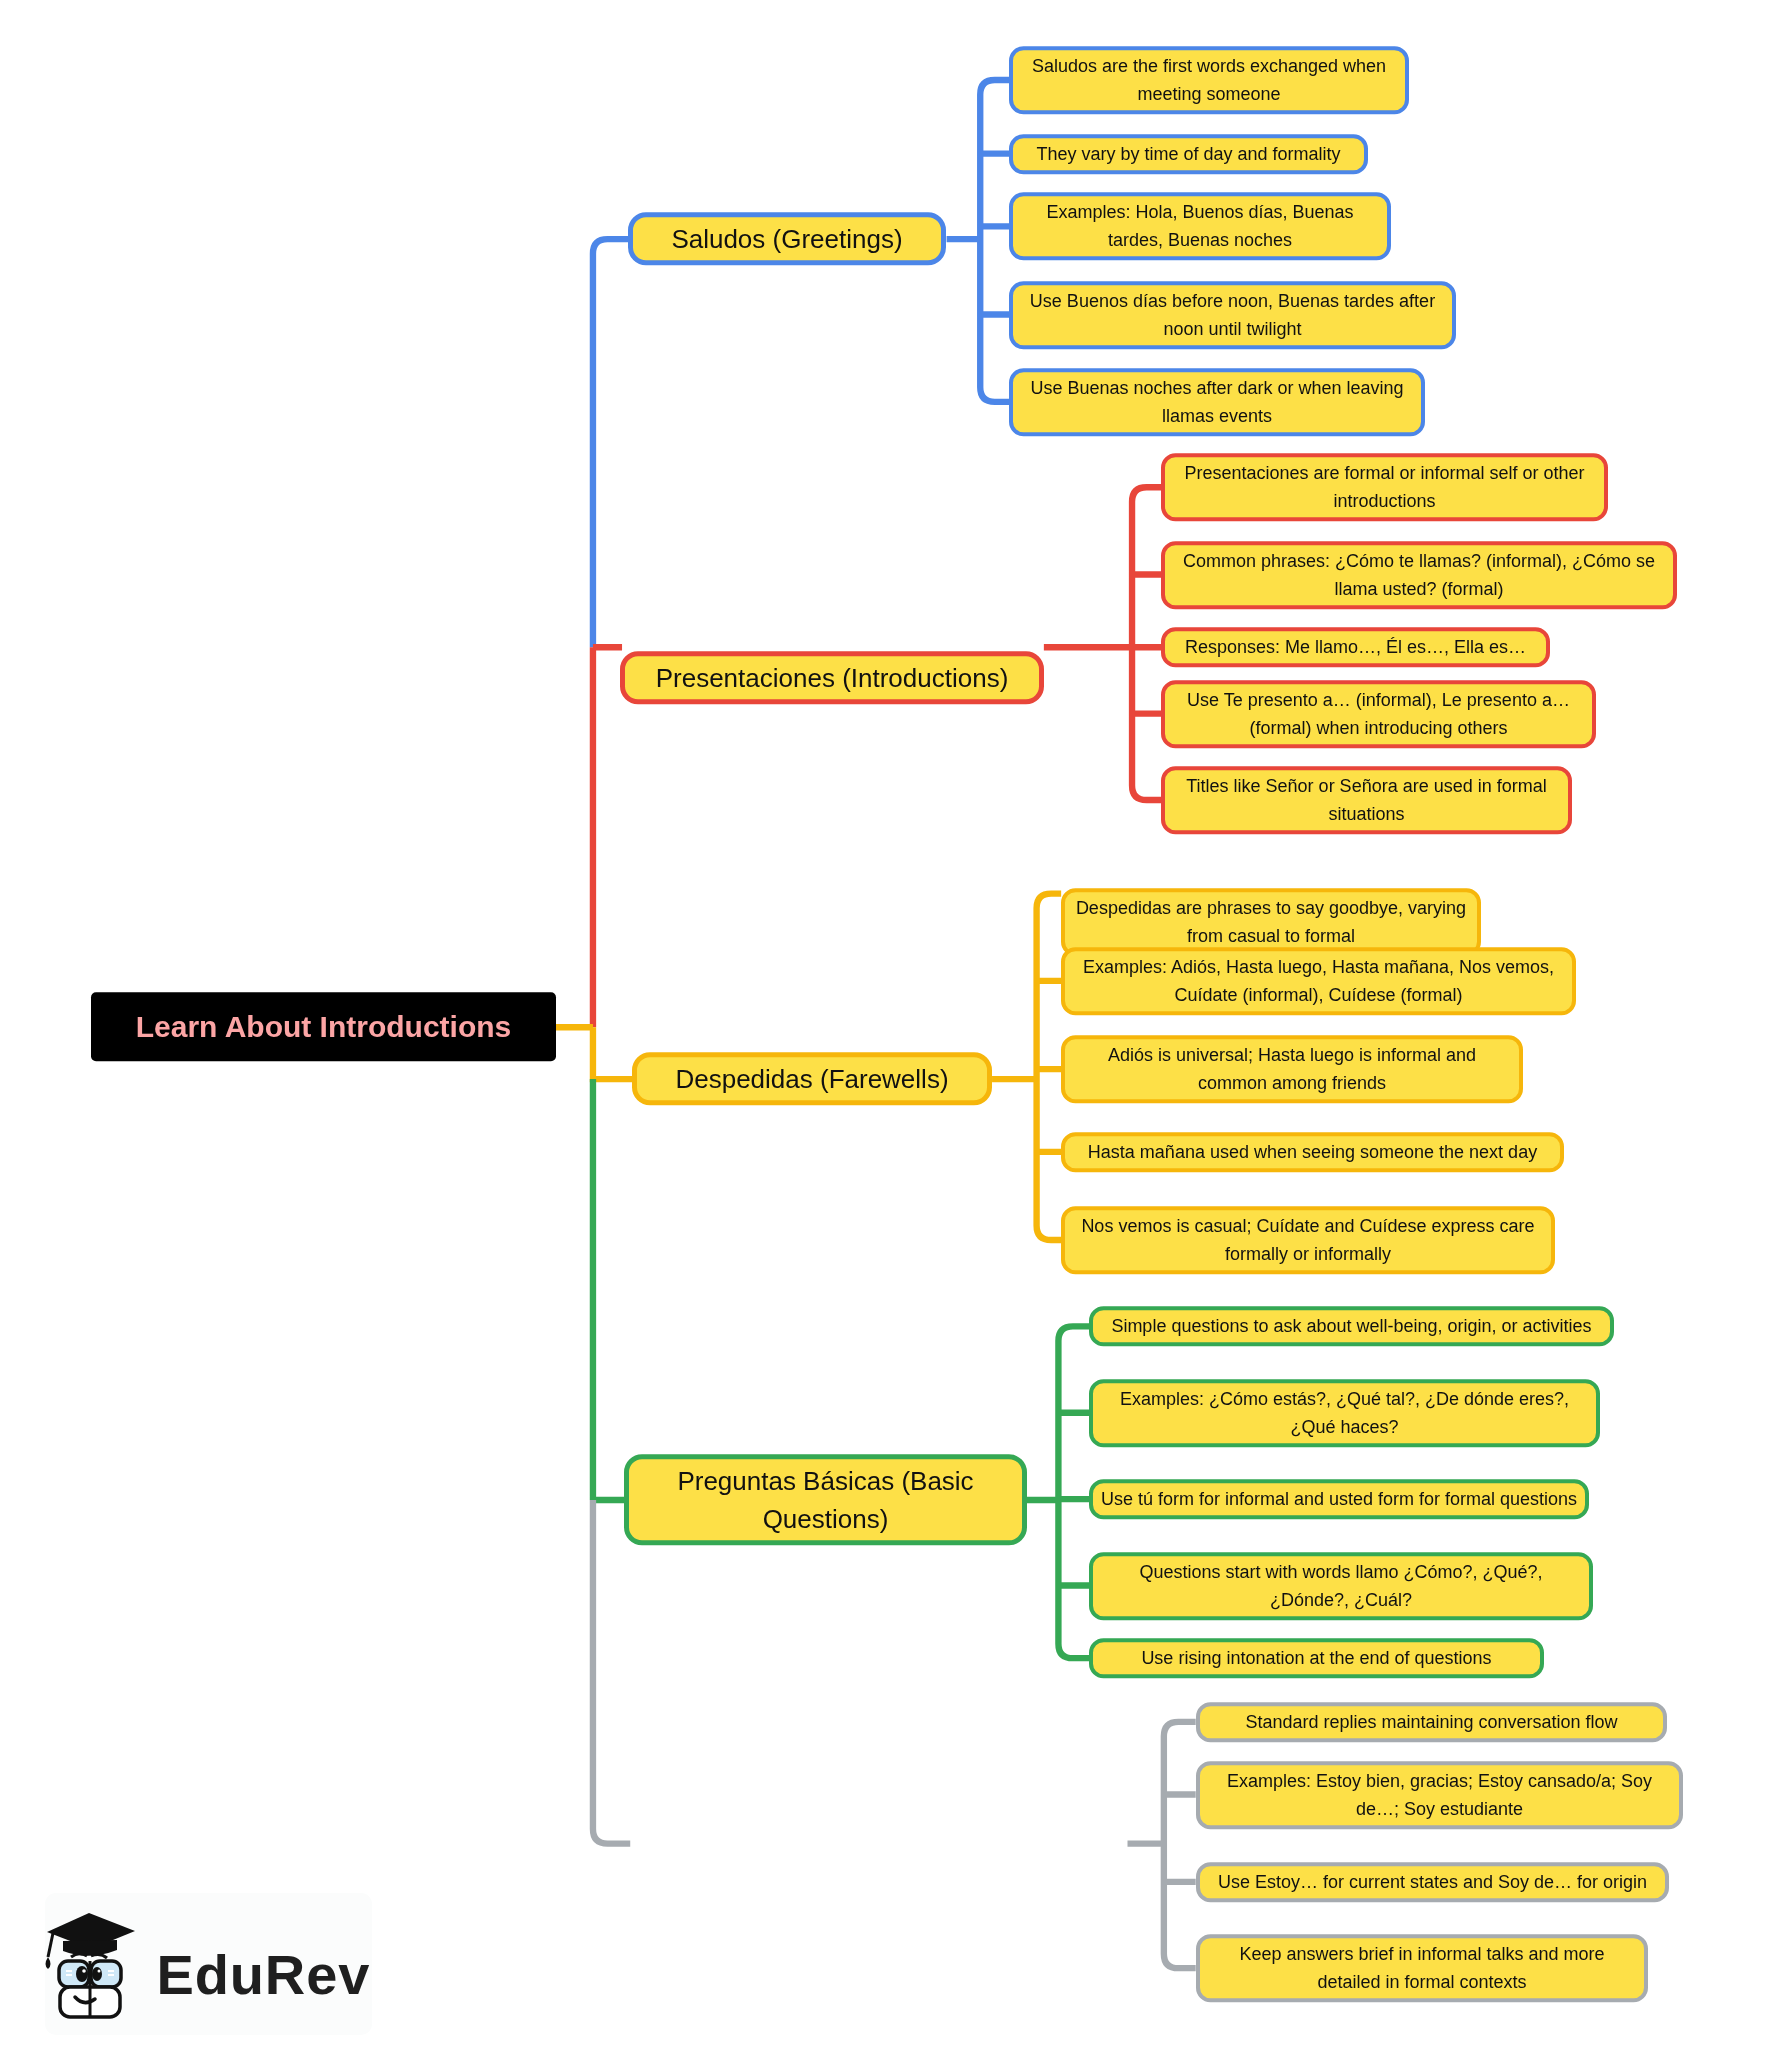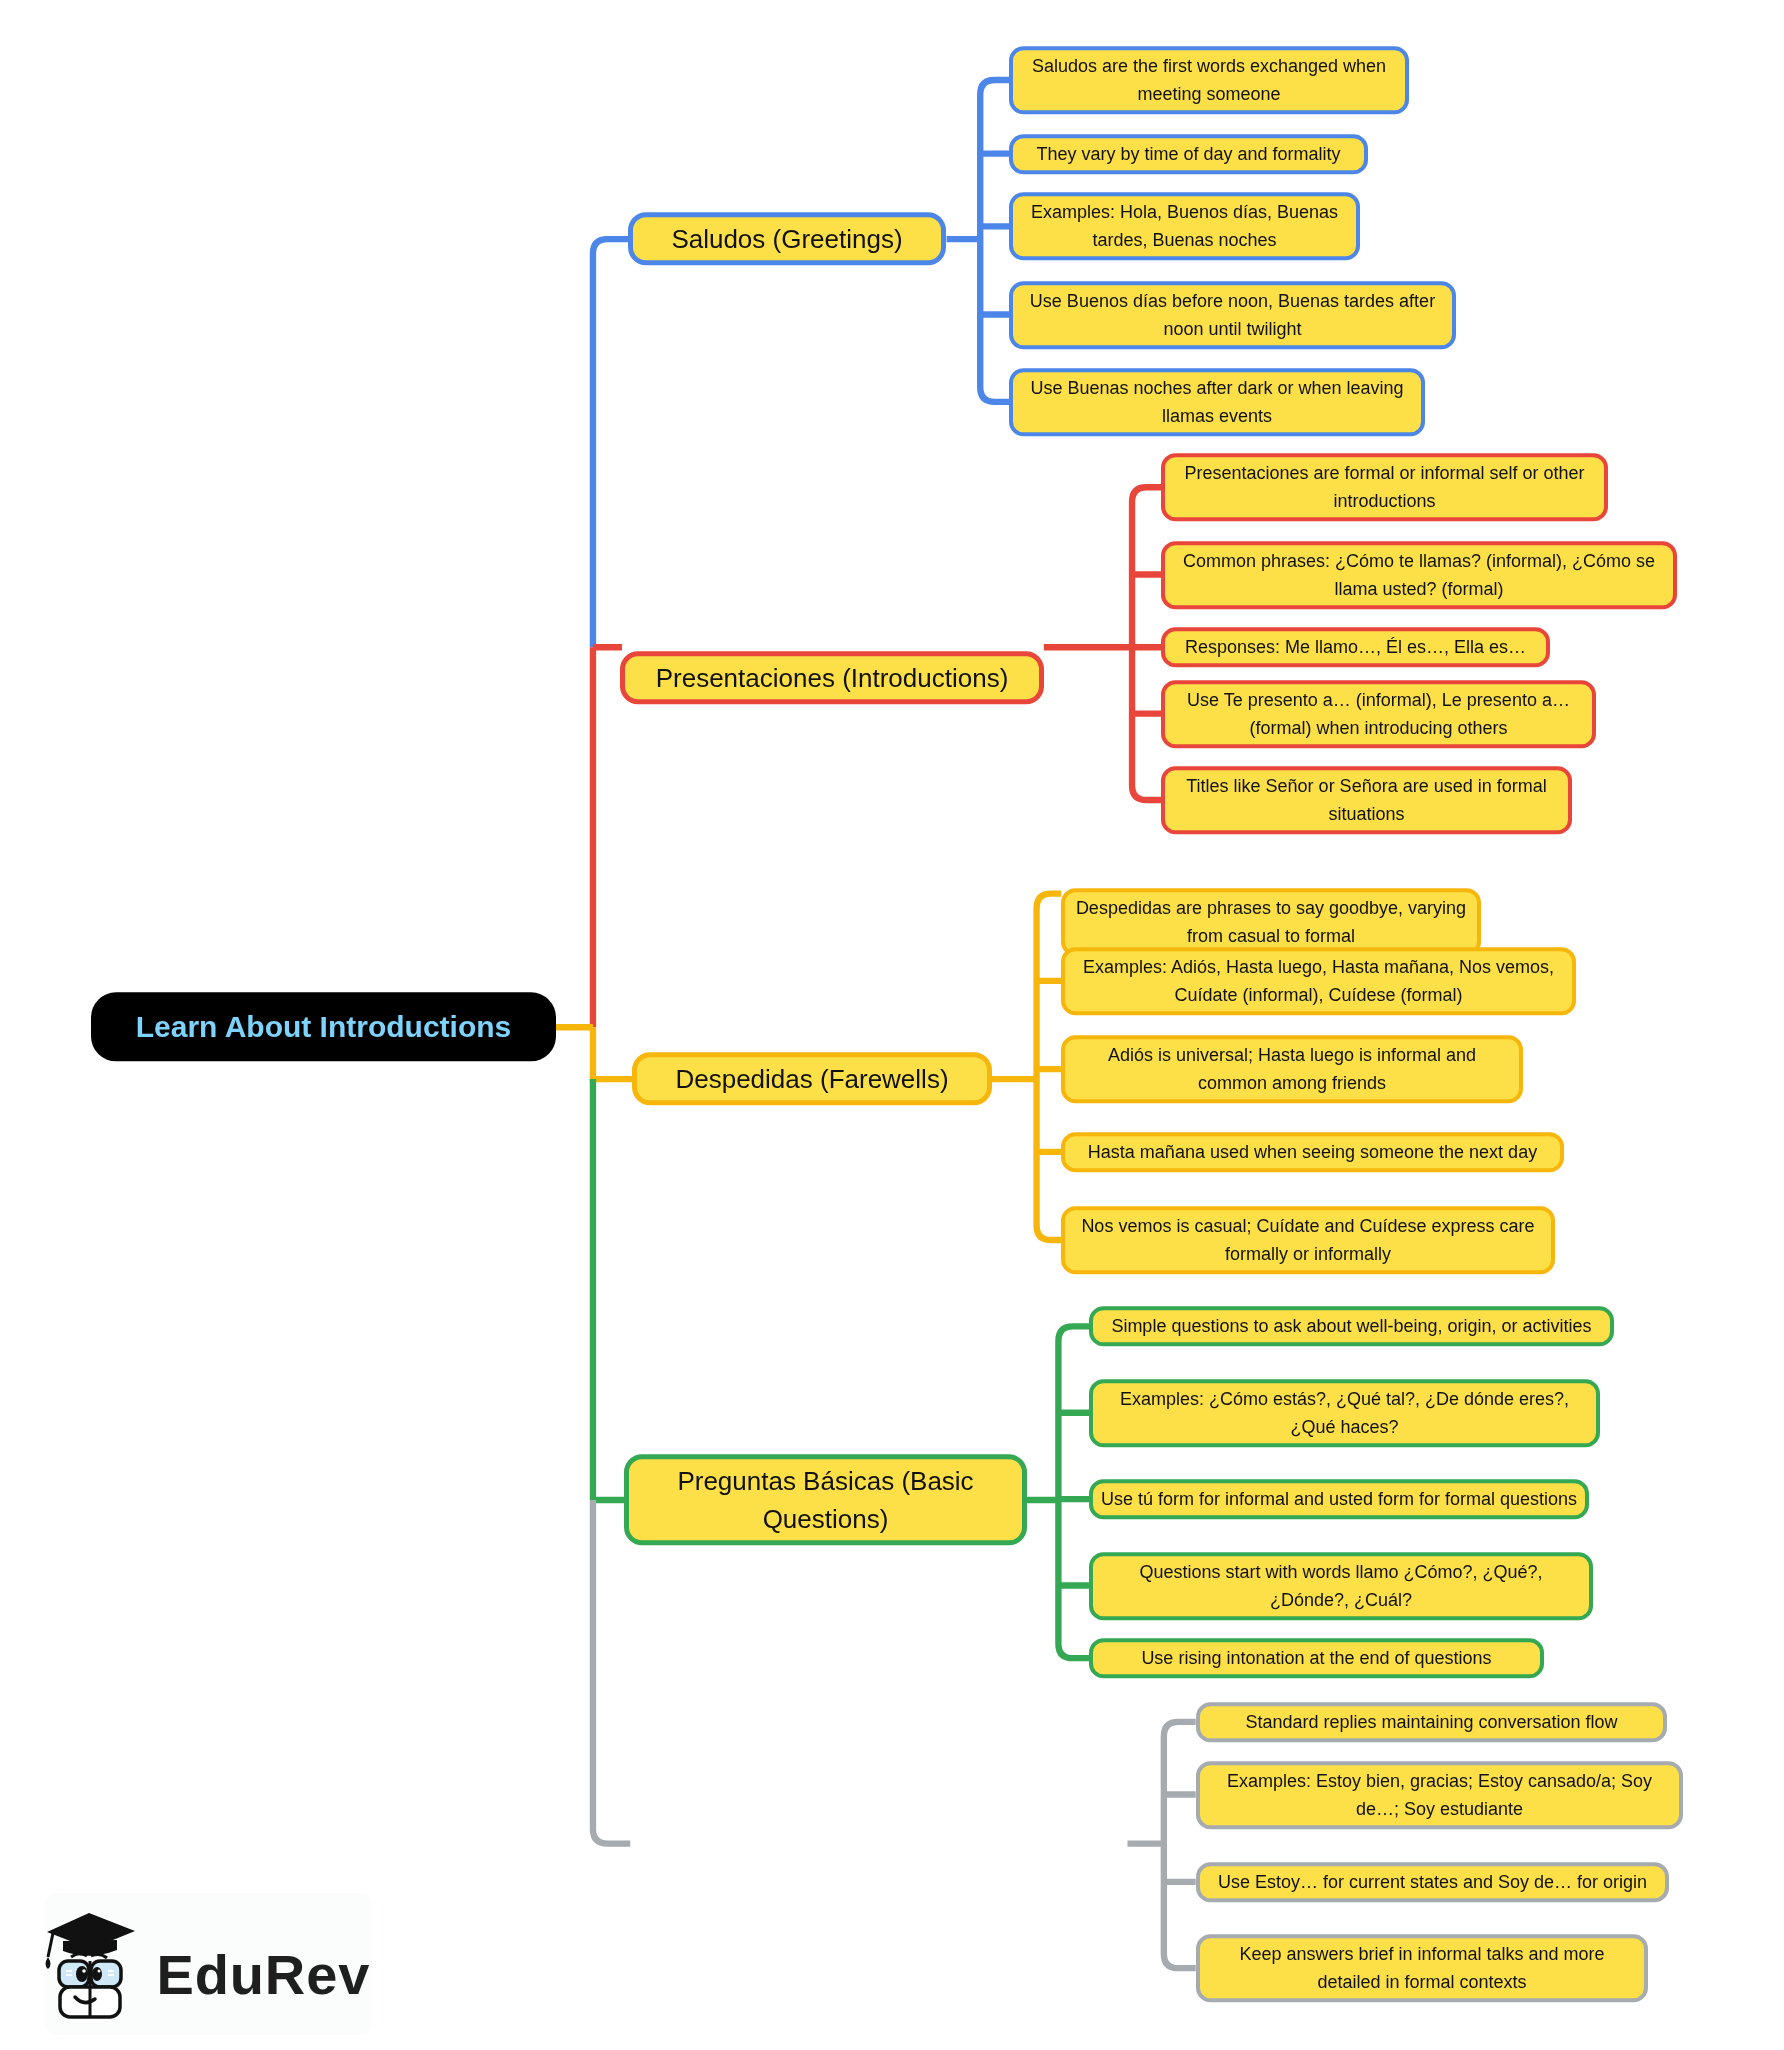--- a/index.html
+++ b/index.html
@@ -22,22 +22,22 @@
     border:4.5px solid #999;border-radius:14.5px;
     padding:1.8px 7.3px;
   }
   .branch{
     font-size:26px;line-height:38px;
     border:5.5px solid #999;border-radius:18px;
     padding:2.7px 11px;
   }
   .nowrap{white-space:nowrap;}
   .root{
-    font-size:30px;font-weight:bold;line-height:44px;color:#7dd3fc;
-    border:none;border-radius:25px;padding:12.7px 18px;white-space:nowrap;
+    font-size:30px;font-weight:bold;line-height:44px;color:#fca5a5;
+    border:none;border-radius:5px;padding:12.7px 18px;white-space:nowrap;
     z-index:3;
   }
   .logo-card{
     position:absolute;left:45px;top:1893px;width:327px;height:142px;
     background:#fbfcfc;border-radius:11px;z-index:1;
   }
   .logo-wrap{position:absolute;left:38px;top:1905px;z-index:2;display:flex;align-items:center;}
   .logo-text{
     font-size:56px;font-weight:bold;color:#1f1f1f;letter-spacing:0.9px;
     margin-left:16.4px;line-height:1;padding-top:23.6px;
@@ -79,21 +79,21 @@
 
   <div class="node root" style="left: 91px; top: 1027px; width: 465px; background-color: rgb(0, 0, 0);">Learn About Introductions</div>
 
   <div class="node branch nowrap" style="left: 628px; top: 239px; width: 318px; border-color: rgb(76, 134, 232);">Saludos (Greetings)</div>
   <div class="node branch nowrap" style="left: 620px; top: 678px; width: 424px; border-color: rgb(232, 70, 58);">Presentaciones (Introductions)</div>
   <div class="node branch nowrap" style="left: 632px; top: 1079px; width: 360px; border-color: rgb(246, 182, 11);">Despedidas (Farewells)</div>
   <div class="node branch" style="left: 624px; top: 1500px; width: 403px; border-color: rgb(53, 168, 84);">Preguntas Básicas (Basic Questions)</div>
 
   <div class="node child" style="left: 1009px; top: 80px; width: 400px; border-color: rgb(76, 134, 232);">Saludos are the first words exchanged when meeting someone</div>
   <div class="node child" style="left: 1009px; top: 154px; width: 359px; border-color: rgb(76, 134, 232);">They vary by time of day and formality</div>
-  <div class="node child" style="left: 1009px; top: 226px; width: 351px; border-color: rgb(76, 134, 232);">Examples: Hola, Buenos días, Buenas tardes, Buenas noches</div>
+  <div class="node child" style="left: 1009px; top: 226px; width: 382px; border-color: rgb(76, 134, 232);">Examples: Hola, Buenos días, Buenas tardes, Buenas noches</div>
   <div class="node child" style="left: 1009px; top: 315px; width: 447px; border-color: rgb(76, 134, 232);">Use Buenos días before noon, Buenas tardes after noon until twilight</div>
   <div class="node child" style="left: 1009px; top: 402px; width: 416px; border-color: rgb(76, 134, 232);">Use Buenas noches after dark or when leaving llamas events</div>
 
   <div class="node child" style="left: 1161px; top: 487px; width: 447px; border-color: rgb(232, 70, 58);">Presentaciones are formal or informal self or other introductions</div>
   <div class="node child" style="left: 1161px; top: 575px; width: 516px; border-color: rgb(232, 70, 58);">Common phrases: ¿Cómo te llamas? (informal), ¿Cómo se llama usted? (formal)</div>
   <div class="node child" style="left: 1161px; top: 647px; width: 389px; border-color: rgb(232, 70, 58);">Responses: Me llamo…, Él es…, Ella es…</div>
   <div class="node child" style="left: 1161px; top: 714px; width: 435px; border-color: rgb(232, 70, 58);">Use Te presento a… (informal), Le presento a… (formal) when introducing others</div>
   <div class="node child" style="left: 1161px; top: 800px; width: 411px; border-color: rgb(232, 70, 58);">Titles like Señor or Señora are used in formal situations</div>
 
   <div class="node child" style="left: 1061px; top: 894px; width: 420px; border-color: rgb(246, 182, 11); margin-top: 28px;">Despedidas are phrases to say goodbye, varying from casual to formal</div>

